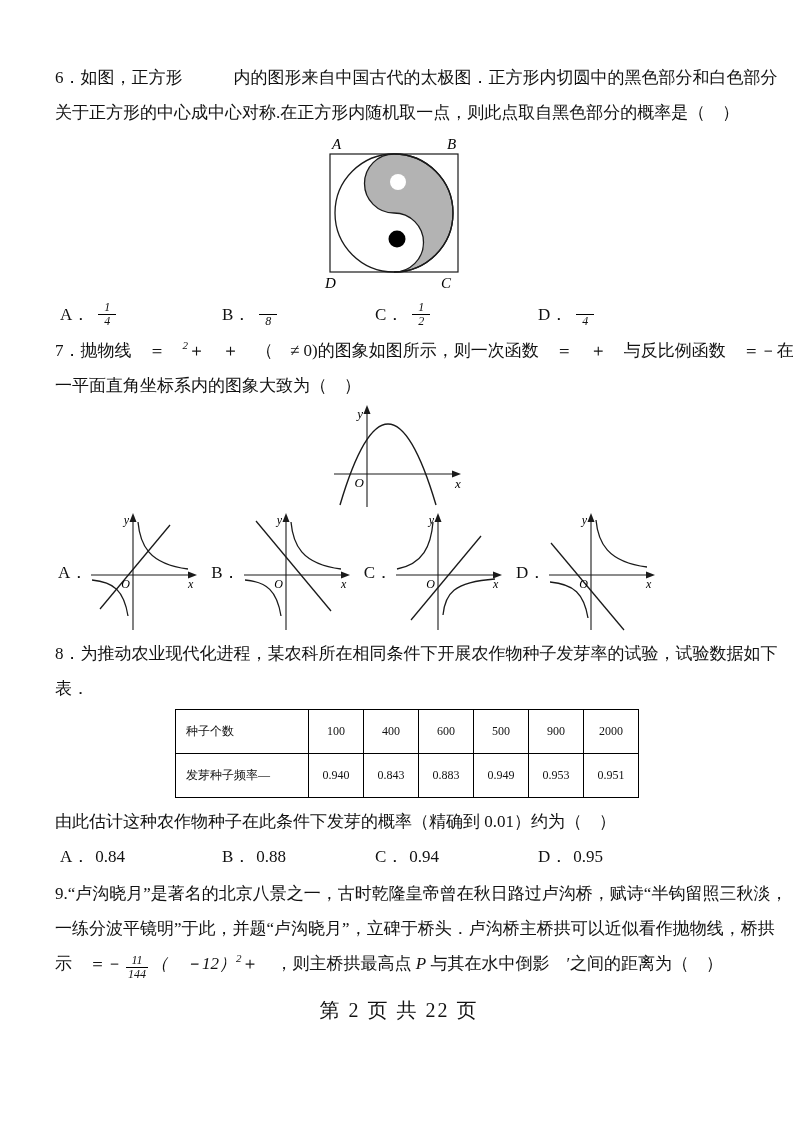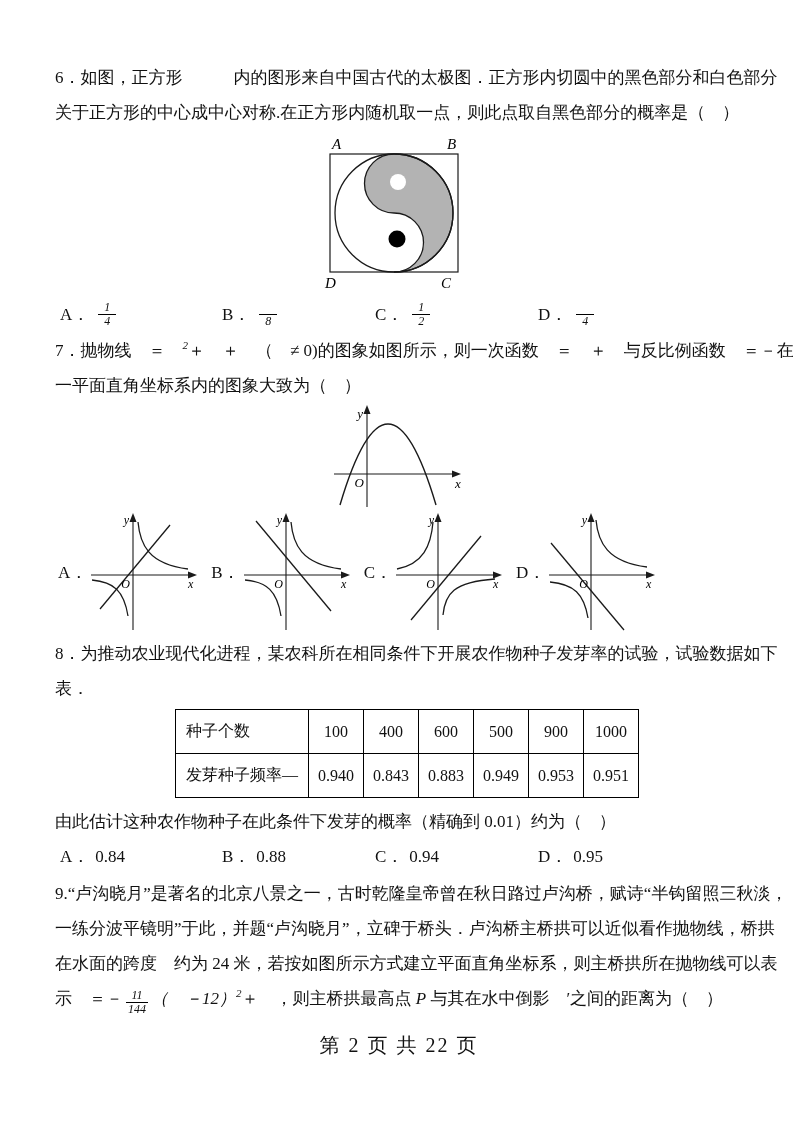--- a/index.html
+++ b/index.html
@@ -23,21 +23,21 @@
   .opt .olabel{margin-right:6px;}
   
   .q7opts{display:flex;align-items:center;padding-left:3px;margin-top:3px;}
   .q7item{display:flex;align-items:center;margin-right:11px;}
   .q7item .olabel{margin-right:1px;}
   
   .taiji{display:block;margin:4px 0 0 261px;}
   .maingraph{display:block;margin:2px 0 0 275px;}
   
   table.seeds{border-collapse:collapse;margin:3px 0 0 120px;}
-  table.seeds td{border:1px solid #000;height:43px;font-size:16px;text-align:center;
+  table.seeds td{border:1px solid #000;height:43px;font-size:12px;text-align:center;
                  padding:0 6px;}
   table.seeds td.rowlabel{text-align:left;padding-left:10px;min-width:116px;}
   table.seeds td.numcell{min-width:42px;}
   .footer{text-align:center;margin-top:16px;font-size:20px;letter-spacing:2px;}
   svg text{font-family:"Liberation Serif","DejaVu Serif",serif;}
 </style>
 </head>
 <body>
 
 <div class="doc">
@@ -174,21 +174,21 @@
 
   <table class="seeds">
     <tbody>
       <tr>
         <td class="rowlabel">种子个数</td>
         <td class="numcell">100</td>
         <td class="numcell">400</td>
         <td class="numcell">600</td>
         <td class="numcell">500</td>
         <td class="numcell">900</td>
-        <td class="numcell">1000</td>
+        <td class="numcell">2000</td>
       </tr>
       <tr>
         <td class="rowlabel">发芽种子频率—</td>
         <td class="numcell">0.940</td>
         <td class="numcell">0.843</td>
         <td class="numcell">0.883</td>
         <td class="numcell">0.949</td>
         <td class="numcell">0.953</td>
         <td class="numcell">0.951</td>
       </tr>
@@ -211,18 +211,17 @@
         <span>0.94</span>
       </span>
     <span class="opt">
         <span class="olabel">D．</span>
         <span>0.95</span>
       </span>
   </div>
 
   <p class="line" style="margin-top:2px;">9.“卢沟晓月”是著名的北京八景之一，古时乾隆皇帝曾在秋日路过卢沟桥，赋诗“半钩留照三秋淡，</p>
   <p class="line">一练分波平镜明”于此，并题“卢沟晓月”，立碑于桥头．卢沟桥主桥拱可以近似看作抛物线，桥拱</p>
-  <p class="line">在水面的跨度　约为 24 米，若按如图所示方式建立平面直角坐标系，则主桥拱所在抛物线可以表</p>
   <p class="line"><span>示　＝－</span><span class="frac"><span class="num">11</span><span class="den">144</span></span><span class="ital">（　－12）</span><sup class="fsup">2</sup><span>＋　，则主桥拱最高点 </span><span class="ital">P</span><span> 与其在水中倒影　′之间的距离为（　）</span></p>
 
   <div class="footer">第 2 页 共 22 页</div>
 
 </div>
 
 </body></html>

